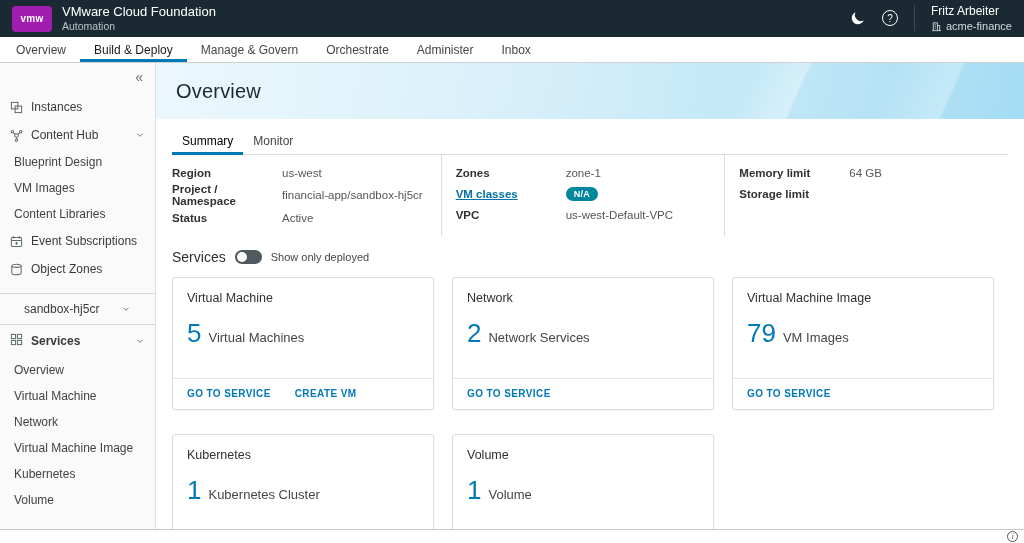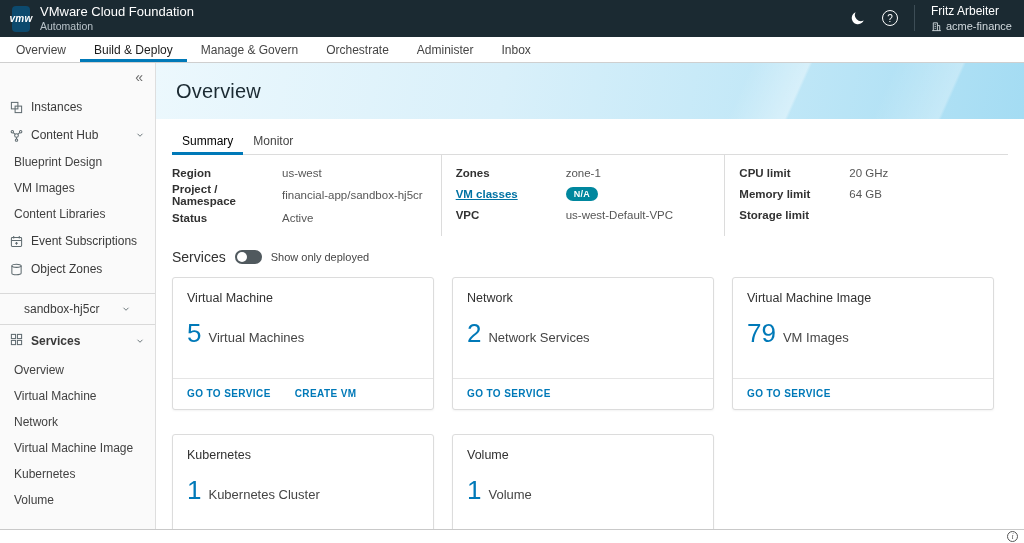--- a/index.html
+++ b/index.html
@@ -2,21 +2,21 @@
 <html><head>
 <meta charset="utf-8">
 <style>
   * { box-sizing: border-box; margin: 0; padding: 0; }
   html,body { width:1024px; height:543px; overflow:hidden; }
   body { font-family:"Liberation Sans", sans-serif; background:#fff; }
   .app { position:relative; width:1024px; height:543px; display:flex; flex-direction:column; overflow:hidden; background:#fff; }
 
   
   .topbar { height:37px; background:#1b2a32; display:flex; align-items:center; padding:0 12px; color:#fff; flex:none; }
-  .logo { width:18px; height:26px; background:#0c4a6e; border-radius:4px; display:flex; align-items:center; justify-content:center; font-size:10px; font-weight:bold; letter-spacing:.3px;font-style:italic; }
+  .logo { width:40px; height:26px; background:#a21caf; border-radius:4px; display:flex; align-items:center; justify-content:center; font-size:10px; font-weight:bold; letter-spacing:.3px; }
   .brand-titles { margin-left:10px; line-height:1.15; }
   .brand-title { font-size:13px; }
   .brand-sub { font-size:10.5px; color:#b9c3c9; }
   .topbar-right { margin-left:auto; display:flex; align-items:center; gap:16px; }
   .icon-btn { display:flex; align-items:center; justify-content:center; cursor:pointer; }
   .help-circle { width:16px; height:16px; border:1.2px solid #fff; border-radius:50%; font-size:10px; display:flex; align-items:center; justify-content:center; }
   .v-divider { width:1px; height:26px; background:#3d4d56; }
   .user-block { line-height:1.2; cursor:pointer; }
   .user-name { font-size:12px; }
   .user-org { display:flex; align-items:center; gap:4px; font-size:11px; color:#d2dade; margin-top:1px; }
@@ -252,24 +252,20 @@
               <span class="info-label link">VM classes</span>
               <span class="badge">N/A</span>
             </div>
             <div class="info-row">
               <span class="info-label">VPC</span>
               <span class="info-value">us-west-Default-VPC</span>
             </div>
           </div>
           <div class="info-col">
             <div class="info-row">
-              <span class="info-label">CPU limit</span>
-              <span class="info-value">20 GHz</span>
-            </div>
-            <div class="info-row">
               <span class="info-label">Memory limit</span>
               <span class="info-value">64 GB</span>
             </div>
             <div class="info-row">
               <span class="info-label">Storage limit</span>
               <span class="info-value"></span>
             </div>
           </div>
         </div>
 

